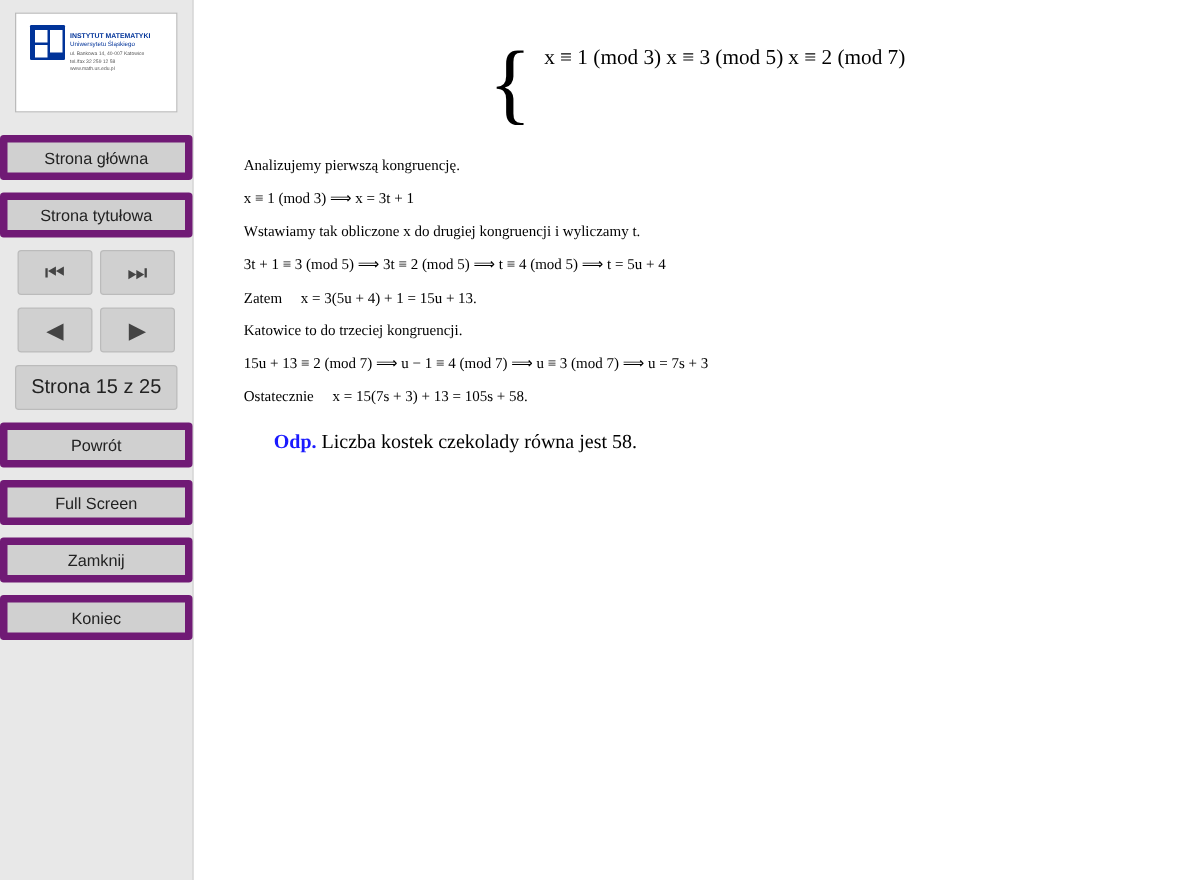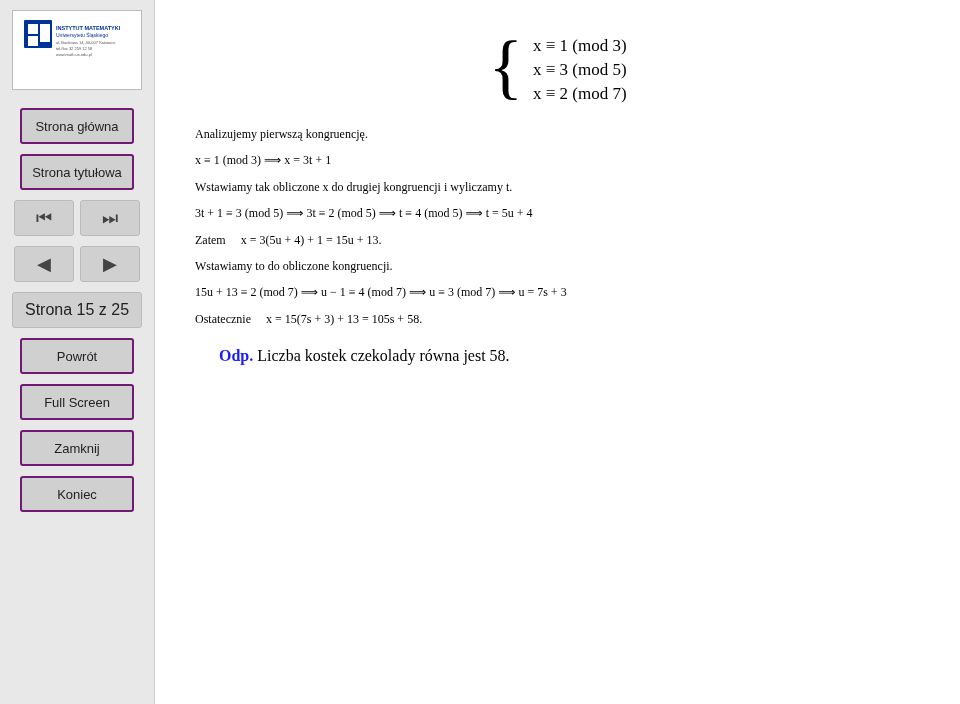--- a/index.html
+++ b/index.html
@@ -35,24 +35,24 @@
       justify-content: center;
       margin-bottom: 18px;
     }
 
     .logo-svg {
       width: 110px;
       height: 65px;
     }
 
     .nav-btn {
-      width: 114px;
+      width: 154px;
       height: 36px;
       background: #d0d0d0;
-      border: 2px solid #701a75;
+      border: 6px solid #701a75;
       border-radius: 3px;
       margin-bottom: 10px;
       display: flex;
       align-items: center;
       justify-content: center;
       cursor: pointer;
       font-family: Arial, sans-serif;
       font-size: 13px;
       color: #222;
       user-select: none;
@@ -111,21 +111,21 @@
     .brace {
       font-size: 72px;
       line-height: 1;
       margin-right: 10px;
       font-weight: 100;
       color: #000;
     }
 
     .math-lines {
       display: flex;
-      flex-direction: column;
+      flex-direction: row;
       gap: 4px;
       padding-top: 6px;
     }
 
     .math-line {
       font-size: 17px;
       color: #000;
     }
 
     .content-text {
@@ -204,21 +204,21 @@
   <div class="content-text">
     <p>Analizujemy pierwszą kongruencję.</p>
     <p>x ≡ 1 (mod 3)  ⟹  x = 3t + 1</p>
     <p>Wstawiamy tak obliczone x do drugiej kongruencji i wyliczamy t.</p>
     <p>3t + 1 ≡ 3 (mod 5)  ⟹  3t ≡ 2 (mod 5)  ⟹  t ≡ 4 (mod 5)  ⟹  t = 5u + 4</p>
     <p>
       <span>Zatem</span>
       &nbsp;&nbsp;&nbsp;
       <span>x = 3(5u + 4) + 1 = 15u + 13.</span>
     </p>
-    <p>Wstawiamy to do obliczone kongruencji.</p>
+    <p>Katowice to do trzeciej kongruencji.</p>
     <p>15u + 13 ≡ 2 (mod 7)  ⟹  u − 1 ≡ 4 (mod 7)  ⟹  u ≡ 3 (mod 7)  ⟹  u = 7s + 3</p>
     <p>
       <span>Ostatecznie</span>
       &nbsp;&nbsp;&nbsp;
       <span>x = 15(7s + 3) + 13 = 105s + 58.</span>
     </p>
   </div>
 
   <div class="answer-line">
     <span class="bold-blue">Odp.</span><span> Liczba kostek czekolady równa jest 58.</span>

